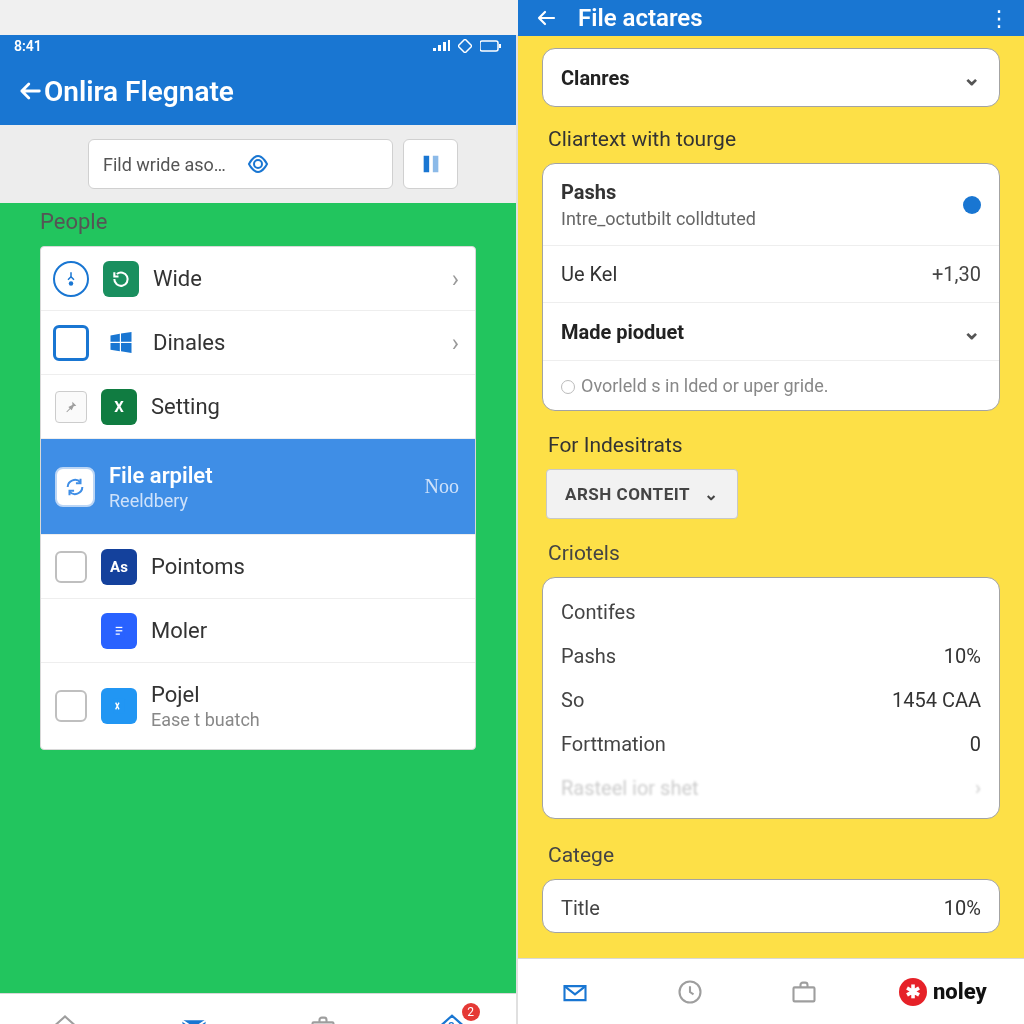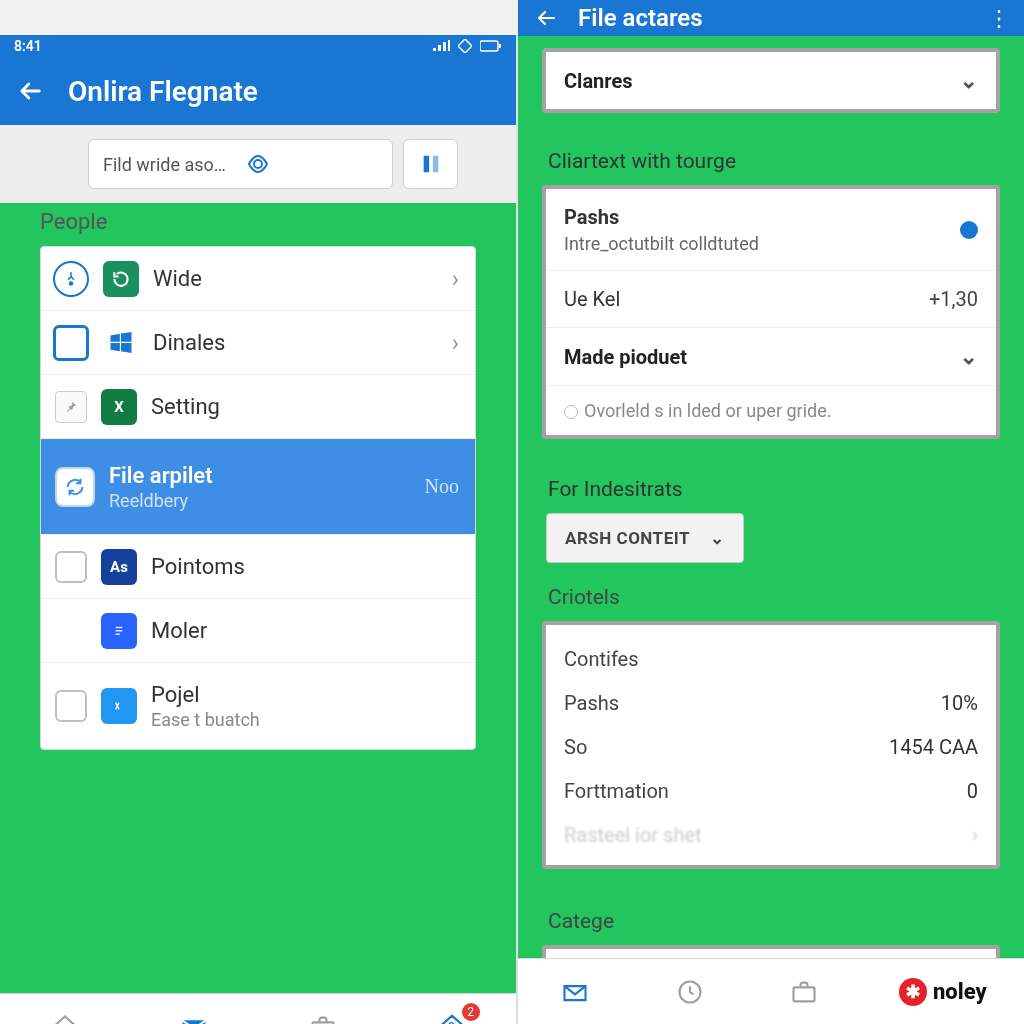--- a/index.html
+++ b/index.html
@@ -7,32 +7,32 @@
     font-family: -apple-system, BlinkMacSystemFont, "Segoe UI", Roboto, sans-serif;
     background: #f0f0f0;
     width: 1024px;
     height: 1024px;
     display: flex;
     overflow: hidden;
     color: #333;
   }
   .pane { height: 1024px; display: flex; flex-direction: column; }
   .pane-left { width: 518px; border-right: 2px solid #e0e0e0; background: #22c55e; margin-top: 35px; }
-  .pane-right { width: 506px; background: #22c55e; }
+  .pane-right { width: 506px; background: #fde047; }
 
   
   .status-bar {
     height: 22px; display: flex; align-items: center; justify-content: space-between;
     background: #1976D2; color: #fff; padding: 0 14px; font-size: 14px; font-weight: 600;
   }
   .status-right { display: flex; gap: 8px; align-items: center; }
 
   
   .app-bar { background: #1976D2; color: #fff; display: flex; align-items: center; padding: 0 16px; }
-  .app-bar-left { height: 68px; gap: 24px; }
+  .app-bar-left { height: 68px; }
   .app-bar-right { height: 36px; gap: 22px; justify-content: space-between; }
   .app-title { font-size: 28px; font-weight: 600; }
   .app-title-right { font-size: 24px; font-weight: 600; }
   .back-arrow { font-size: 28px; font-weight: 300; }
   .dots { font-size: 22px; letter-spacing: -2px; }
 
   
   .search-row { display: flex; gap: 10px; padding: 14px 58px 14px 88px; background: #ededed; }
   .search-box {
     flex: 1; background: #fff; border: 1px solid #d0d0d0; border-radius: 6px;
@@ -104,38 +104,38 @@
   .nav-item.active { color:#1976D2; }
   .nav-badge {
     position:absolute; top:-4px; right:-8px; background:#e53935; color:#fff; font-size:12px;
     width:18px; height:18px; border-radius:50%; display:flex; align-items:center; justify-content:center;
   }
   .nav-inner-badge { font-size:11px; color:#1976D2; font-weight:700; position:absolute; }
 
   
   .r-content { padding: 12px 24px 0; overflow:hidden; flex:1; }
   .card {
-    background:#fff; border:4px solid #a3a3a3; border-radius:4px; margin-bottom:32px;
+    background:#fff; border:1px solid #a3a3a3; border-radius:13px; margin-bottom:16px;
   }
   .card-row {
     display:flex; align-items:center; justify-content:space-between; padding:16px 18px;
     border-bottom:1px solid #eee; font-size:20px;
   }
   .card-row:last-child { border-bottom:none; }
   .card-row.bold { font-weight:700; color:#222; }
   .card-row .chev { color:#555; font-size:22px; }
   .card-hint { color:#888; font-size:18px; padding:14px 18px; }
   .stack2 { display:flex; flex-direction:column; gap:4px; }
   .sub2t { color:#666; font-size:18px; }
   .radio { width:18px; height:18px; border-radius:50%; background:#1976D2; }
   .val { color:#444; }
 
   .plain-h { font-size:20px; color:#444; padding:4px 6px 12px; }
   .drop-btn {
-    display:inline-flex; align-items:center; gap:20px; background:#f2f2f2; border:1px solid #c8c8c8;
+    display:inline-flex; align-items:center; gap:14px; background:#f2f2f2; border:1px solid #c8c8c8;
     border-radius:4px; padding:14px 18px; font-size:17px; font-weight:700; color:#444; letter-spacing:.5px;
     margin-left:4px;
   }
 
   .kv-row { display:flex; justify-content:space-between; padding:10px 18px; font-size:20px; color:#333;}
   .kv-row .k { color:#444; }
   .kv-row .v { color:#333; }
 
   .brand { display:flex; align-items:center; gap:6px; font-weight:800; font-size:22px; color:#111;}
   .brand-ic {

